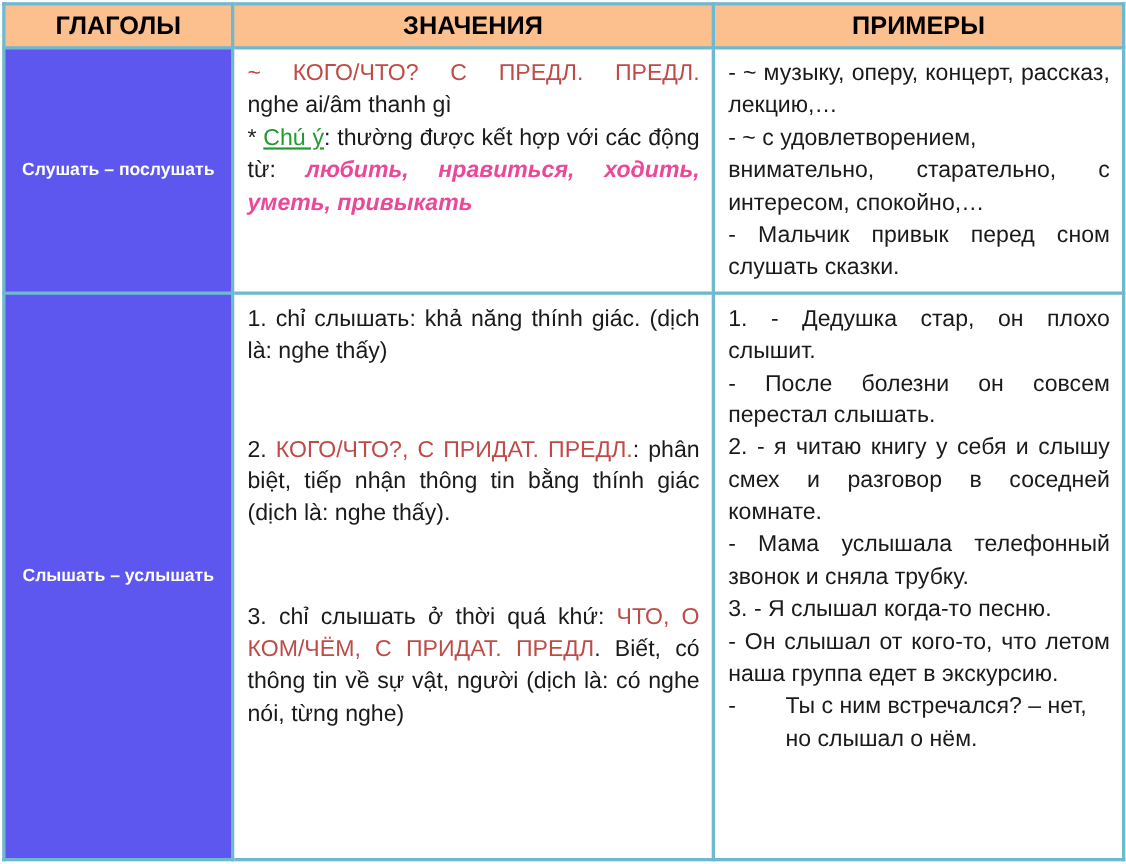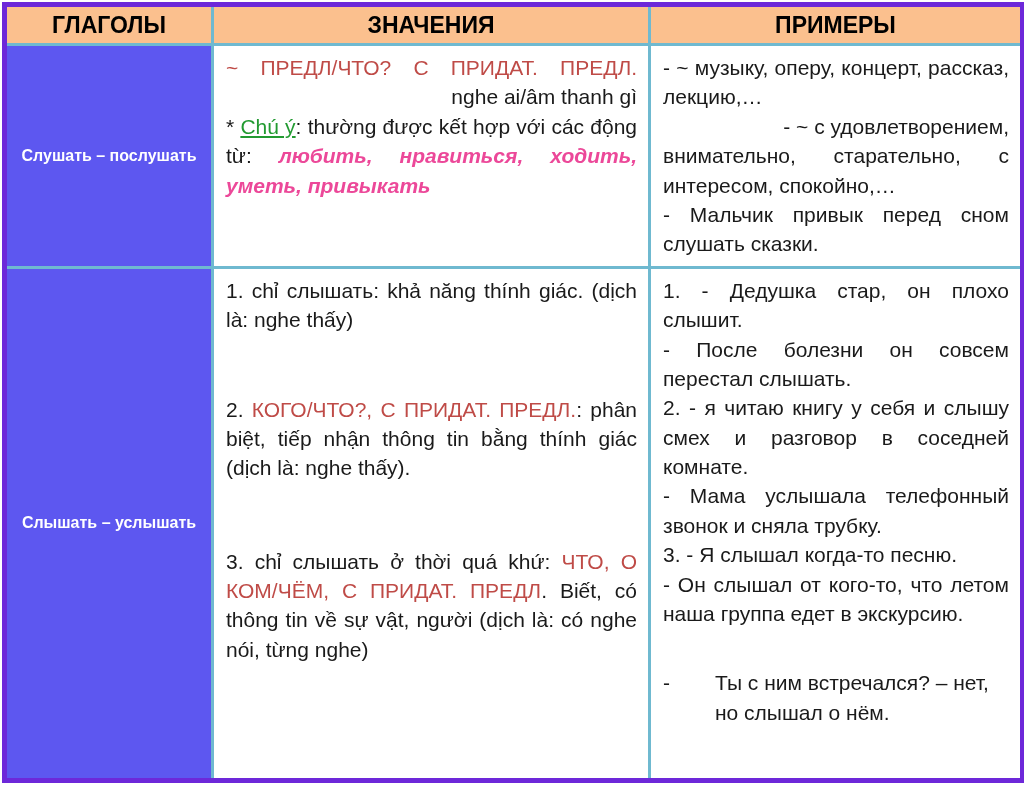--- a/index.html
+++ b/index.html
@@ -4,45 +4,45 @@
 <style>
   html,body{margin:0;padding:0;background:#ffffff;}
   .page{
     width:1024px;height:785px;box-sizing:border-box;
     background:#ffffff;padding:2px;
     font-family:"Liberation Sans","DejaVu Sans",sans-serif;
   }
   table.vtab{
     width:100%;height:100%;
     border-collapse:collapse;table-layout:fixed;
-    border:5px solid #6d28d9;
+    border:1px solid #6d28d9;
   }
   .vtab th,.vtab td{border:3px solid #6fb9d0;box-sizing:border-box;}
   .vtab th{
     background:#fbc08e;color:#000000;
     font-size:23px;font-weight:bold;text-align:center;
     height:40px;padding:4px 6px;
   }
   td.verb-cell{
     background:#5d57f0;color:#ffffff;
     font-size:16px;font-weight:bold;text-align:center;
     vertical-align:middle;padding:6px 14px;
   }
   td.text-cell{
     background:#ffffff;color:#1a1a1a;
     vertical-align:top;padding:7px 11px 7px 12px;
     font-size:21px;line-height:1.40;
   }
   .para{margin:0;text-align:justify;}
-  .para.left{text-align:right;}
+  .para.left{text-align:left;}
   .para.stretch{text-align:justify;text-align-last:justify;}
   .para.gap1{}
   .para.gap2{margin-top:60px;}
   .para.gap3{margin-top:64px;}
-  .para.hang{padding-left:52px;text-indent:-52px;text-align:left;margin-top:40px;}
+  .para.hang{padding-left:52px;text-indent:-52px;text-align:left;}
   .run.red{color:#bf4b47;}
   .run.green{color:#229a31;text-decoration:underline;}
   .run.purple{color:#ec4899;font-weight:bold;font-style:italic;}
   .run.dash{display:inline-block;width:52px;text-indent:0;}
   tr.row-1{height:221px;}
 </style>
 </head>
 <body>
 
 <div class="page">
@@ -58,21 +58,21 @@
         <th>ЗНАЧЕНИЯ</th>
         <th>ПРИМЕРЫ</th>
       </tr>
     </thead>
     <tbody>
       <tr class="row-1">
         <td class="verb-cell">
           <span>Слушать – послушать</span>
         </td>
         <td class="text-cell">
-            <p class="para stretch"><span class="run red">~ ПРЕДЛ/ЧТО? С ПРИДАТ. ПРЕДЛ.</span></p>
+            <p class="para stretch"><span class="run red">~ КОГО/ЧТО? С ПРЕДЛ. ПРЕДЛ.</span></p>
             <p class="para left"><span class="run">nghe ai/âm thanh gì</span></p>
             <p class="para"><span class="run">* </span><span class="run green">Chú ý</span><span class="run">: thường được kết hợp với các động từ: </span><span class="run purple">любить, нравиться, ходить, уметь, привыкать</span></p>
           </td>
         <td class="text-cell">
             <p class="para"><span class="run">- ~ музыку, оперу, концерт, рассказ, лекцию,…</span></p>
             <p class="para left"><span class="run">-  ~ с удовлетворением,</span></p>
             <p class="para"><span class="run">внимательно, старательно, с интересом, спокойно,…</span></p>
             <p class="para"><span class="run">- Мальчик привык перед сном слушать сказки.</span></p>
           </td>
       </tr>

